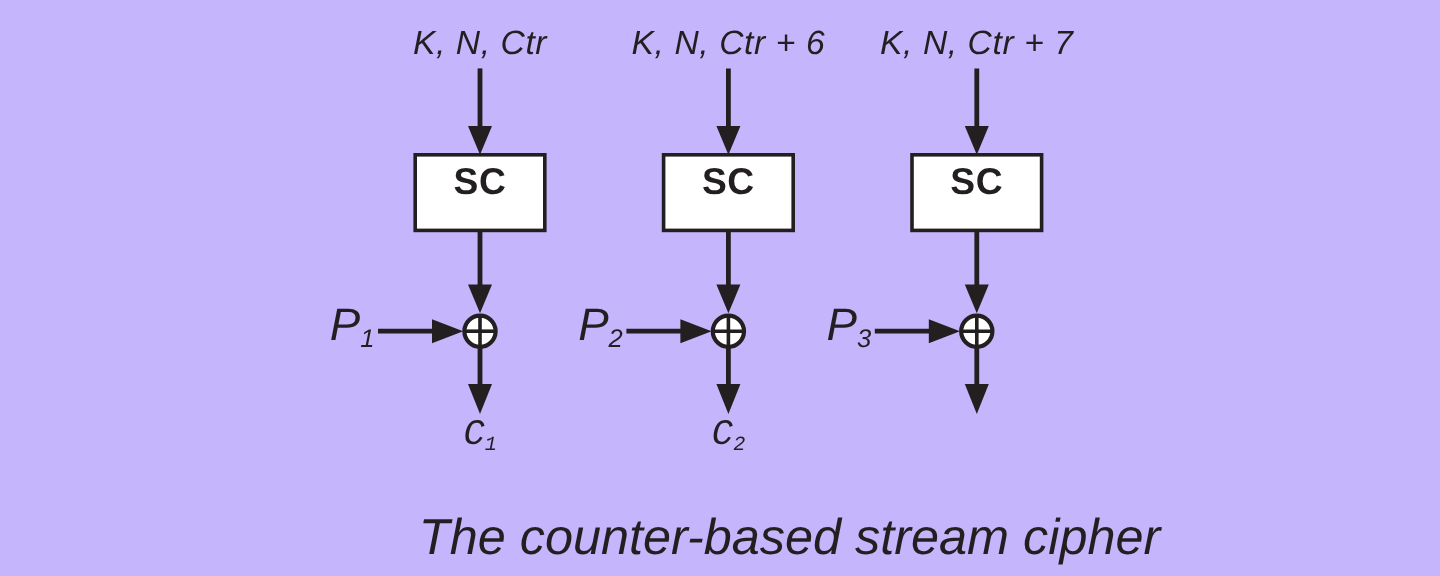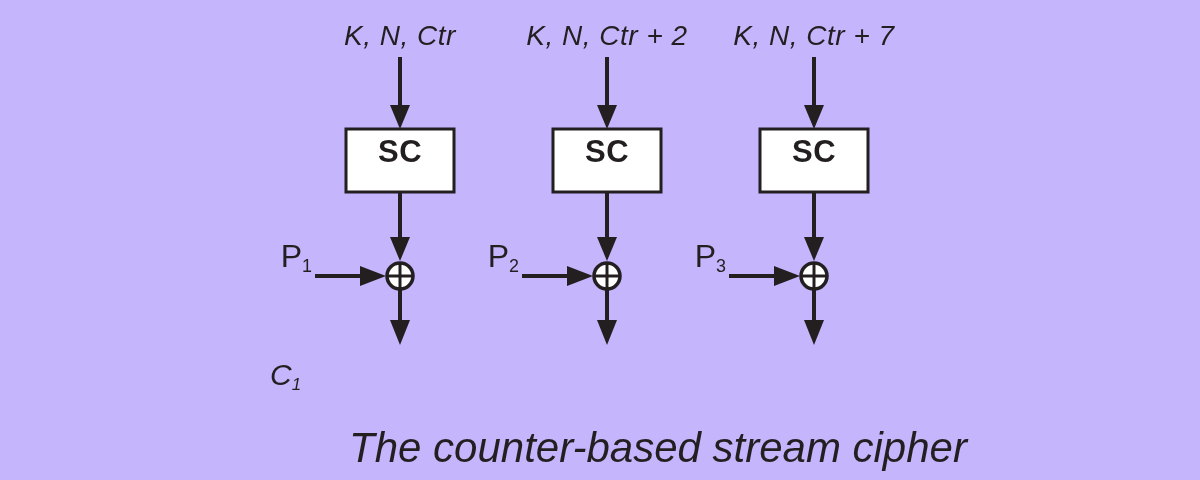--- a/index.html
+++ b/index.html
@@ -57,36 +57,39 @@
     align-items: center;
     justify-content: center;
     font-size: 31px;
     font-weight: bold;
     color: #231f20;
     letter-spacing: 0.5px;
   }
   .p-label {
     position: absolute;
     left: 0;
-    top: 238px;
+    top: 250px;
     width: 42px;
     text-align: right;
-    font-size: 32px;
+    font-size: 38px;
+    font-style: italic;
     color: #231f20;
     white-space: nowrap;
   }
   .c-label {
     position: absolute;
     left: 0;
-    top: 358px;
+    top: 346px;
     width: 260px;
+    text-align: center;
     font-size: 30px;
     font-style: italic;
     color: #231f20;
     white-space: nowrap;
+    font-family: Liberation Mono, monospace;
   }
   .sub {
     font-size: 0.56em;
     vertical-align: -0.28em;
   }
   .caption {
     position: absolute;
     left: 658px;
     top: 424px;
     transform: translateX(-50%);
@@ -130,23 +133,24 @@
       <line x1="130" y1="192" x2="130" y2="239" stroke-width="4"></line>
       <polygon points="120,237 140,237 130,261"></polygon>
       <circle cx="130" cy="276" r="13"></circle>
       <line x1="118" y1="276" x2="142" y2="276" stroke-width="3"></line>
       <line x1="130" y1="264" x2="130" y2="288" stroke-width="3"></line>
       <line x1="45" y1="276" x2="92" y2="276" stroke-width="4"></line>
       <polygon points="90,266 90,286 116,276"></polygon>
       <line x1="130" y1="290" x2="130" y2="322" stroke-width="4"></line>
       <polygon points="120,320 140,320 130,345"></polygon>
     </svg>
-    <div class="top-label">K, N, Ctr + 2</div>
+    <div class="top-label">K, N, Ctr + 6</div>
     <div class="sc-label">SC</div>
     <div class="p-label"><span>P</span><span class="sub">2</span></div>
+    <div class="c-label"><span>C</span><span class="sub">2</span></div>
   </div>
 
   <div class="column col-3">
     <svg class="col-svg" width="260" height="400" viewBox="0 0 260 400">
       <line x1="130" y1="57" x2="130" y2="107" stroke-width="4"></line>
       <polygon points="120,105 140,105 130,129"></polygon>
       <rect x="76" y="129" width="108" height="63"></rect>
       <line x1="130" y1="192" x2="130" y2="239" stroke-width="4"></line>
       <polygon points="120,237 140,237 130,261"></polygon>
       <circle cx="130" cy="276" r="13"></circle>

